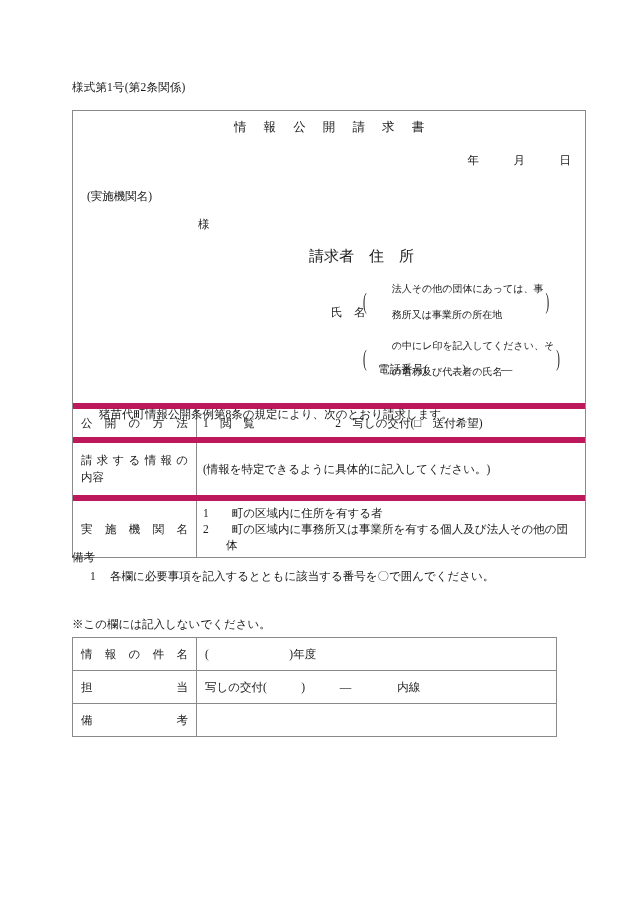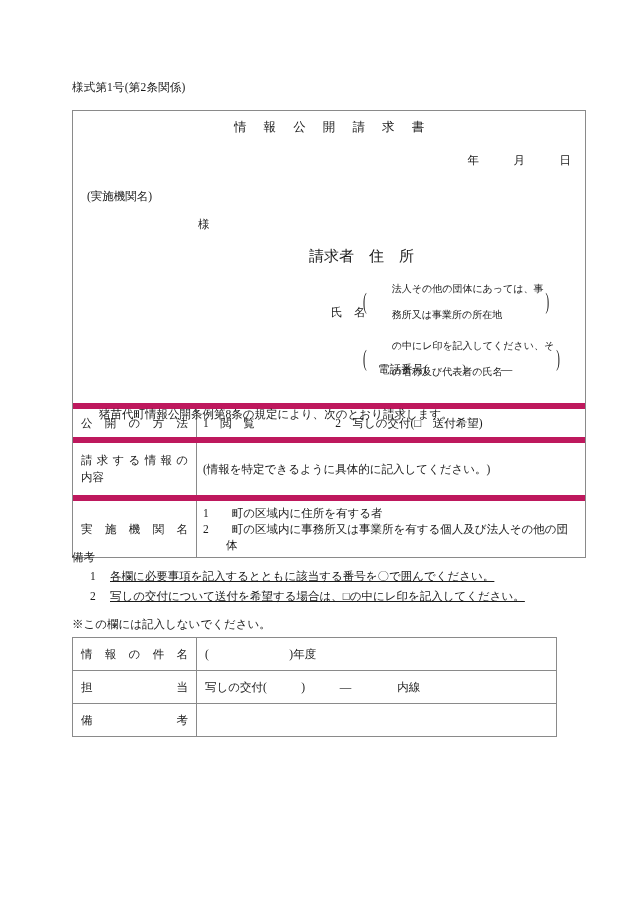--- a/index.html
+++ b/index.html
@@ -182,21 +182,20 @@
     left: 72px;
     top: 550px;
     width: 500px;
     font-size: 11.5px;
   }
   .remarks .r-title { margin: 0 0 4px 0; }
   .remarks .r-item {
     margin: 0 0 5px 0;
     padding-left: 18px;
     white-space: nowrap;
-    text-decoration: underline;
   }
   .remarks .r-num { display: inline-block; width: 20px; }
 
   .no-fill-note {
     position: absolute;
     left: 72px;
     top: 617px;
     font-size: 11.5px;
     white-space: nowrap;
   }
@@ -304,23 +303,20 @@
       </tr>
     </tbody>
       </table>
   </div>
 
   <div class="remarks">
     <p class="r-title">備考</p>
     <p class="r-item">
       <span class="r-num">1</span><span>各欄に必要事項を記入するとともに該当する番号を〇で囲んでください。</span>
     </p>
-    <p class="r-item">
-      <span class="r-num">2</span><span>写しの交付について送付を希望する場合は、□の中にレ印を記入してください。</span>
-    </p>
   </div>
 
   <div class="no-fill-note">※この欄には記入しないでください。</div>
 
   <div class="bottom-box">
     <table class="grid2">
       <tbody>
           <tr>
         <td class="label">情報の件名</td>
         <td>

